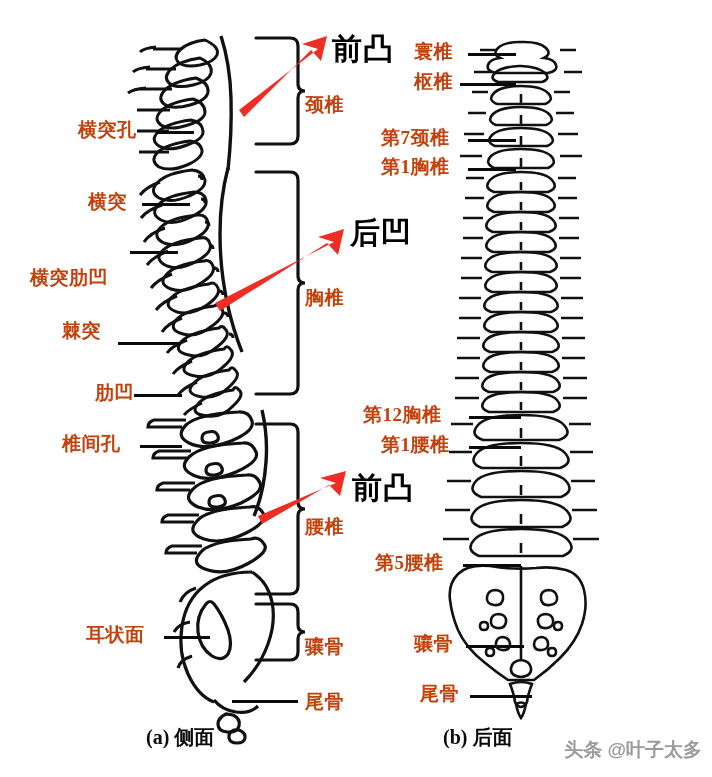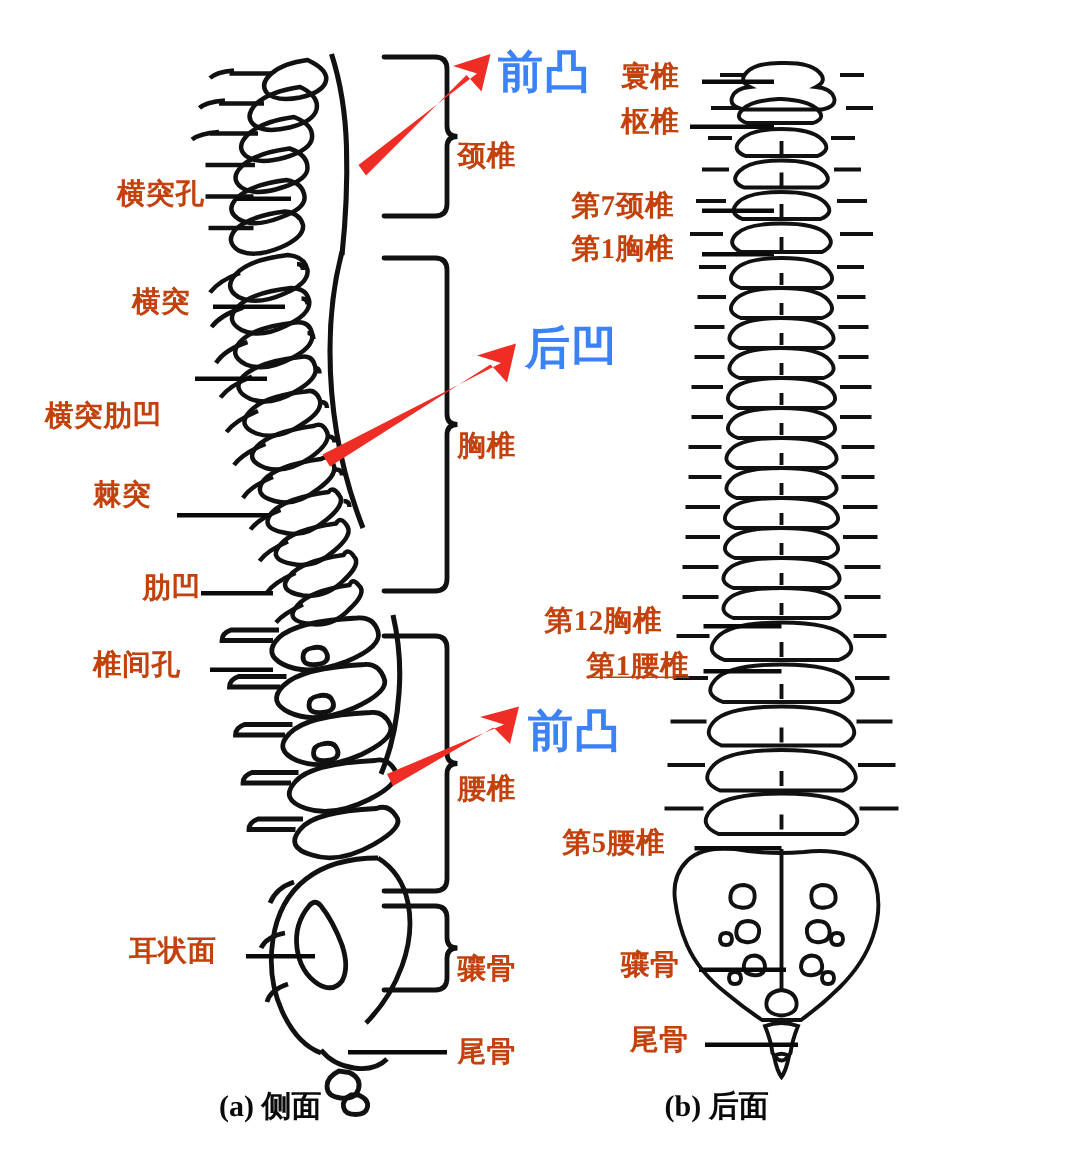--- a/index.html
+++ b/index.html
@@ -26,21 +26,21 @@
   .lbl {
     position: absolute;
     white-space: nowrap;
     font-size: 19px;
     line-height: 1;
     font-weight: 700;
     color: #c2410c;
     letter-spacing: 0.5px;
   }
   .lbl.red {
-    color: #3b82f6;
+    color: #000000;
     font-size: 30px;
     font-weight: 700;
     letter-spacing: 1px;
   }
   .caption {
     position: absolute;
     font-size: 20px;
     font-weight: 700;
     white-space: nowrap;
     color: #0a0a0a;
@@ -297,22 +297,23 @@
   <div class="leader" style="left:469px; top:446px; width:52px;"></div>
   <div class="leader" style="left:463px; top:564px; width:58px;"></div>
   <div class="leader" style="left:466px; top:645px; width:58px;"></div>
   <div class="leader" style="left:470px; top:695px; width:62px;"></div>
 
   <div class="lbl" style="left:414px; top:42px;">寰椎</div>
   <div class="lbl" style="left:414px; top:72px;">枢椎</div>
   <div class="lbl" style="left:381px; top:128px;">第7颈椎</div>
   <div class="lbl" style="left:381px; top:157px;">第1胸椎</div>
   <div class="lbl" style="left:363px; top:405px;">第12胸椎</div>
-  <div class="lbl" style="left:391px; top:435px;text-decoration:underline;">第1腰椎</div>
+  <div class="lbl" style="left:381px; top:435px;">第1腰椎</div>
   <div class="lbl" style="left:375px; top:553px;">第5腰椎</div>
   <div class="lbl" style="left:414px; top:634px;">骧骨</div>
   <div class="lbl" style="left:420px; top:684px;">尾骨</div>
 
   <div class="caption" style="left:146px; top:724px;">(a) 侧面</div>
   <div class="caption" style="left:443px; top:724px;">(b) 后面</div>
 
+  <div class="watermark">头条 @叶子太多</div>
 
 </div>
 
 </body></html>

